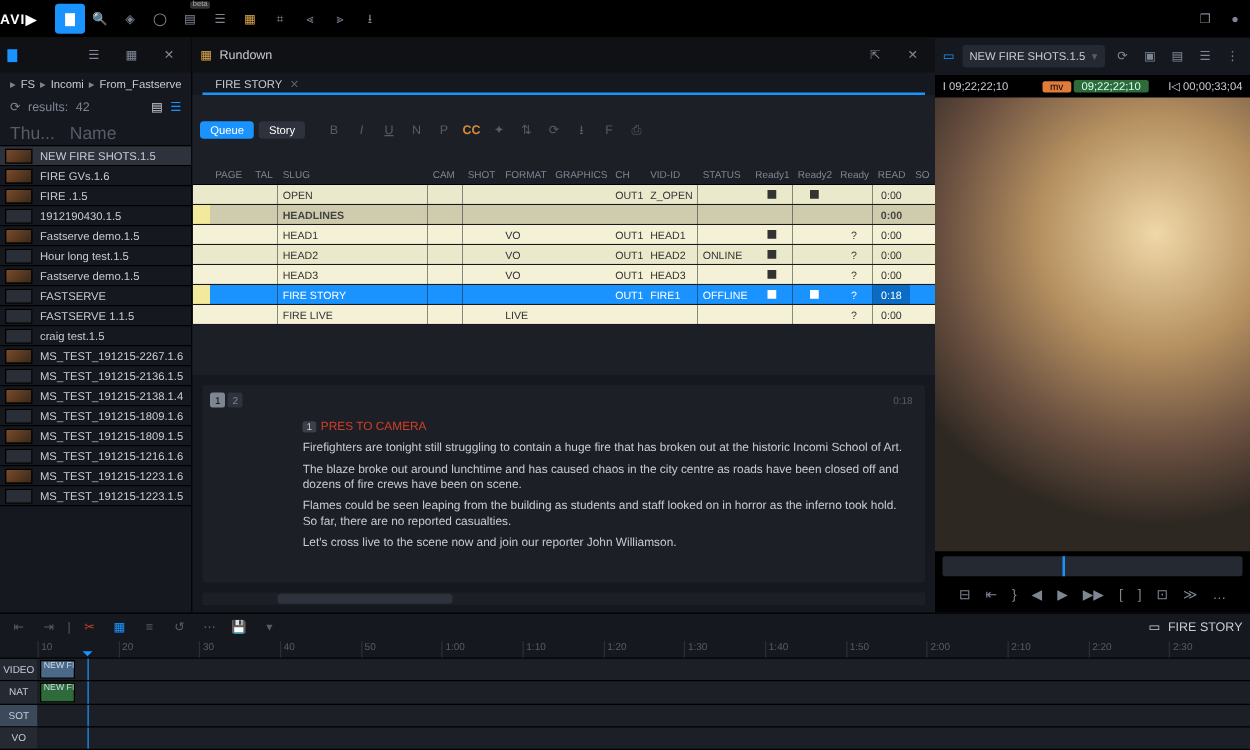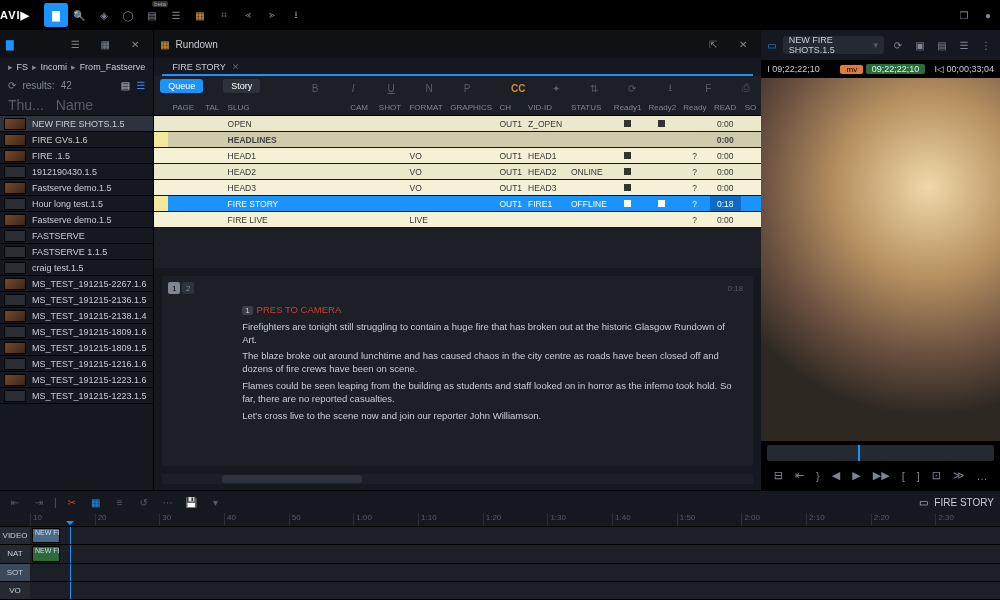--- a/index.html
+++ b/index.html
@@ -35,26 +35,26 @@
   .asset { display:flex; align-items:center; gap:6px; height:16px; padding:0 4px; border-bottom:1px solid #000;}
   .asset.sel{ background:var(--bg-4);}
   .thumb{ width:22px; height:12px; background:linear-gradient(135deg,#7a4a2a,#3a2818); border:1px solid #000;}
   .thumb.abstract{background:#2a2e36;}
   .asset .nm{ font-size:9px; color:var(--text); white-space:nowrap; overflow:hidden; text-overflow:ellipsis; flex:1;}
   
   .tabbar{height:28px;display:flex;align-items:center;background:var(--bg-0);padding:0 6px;gap:6px;}
   .tabbar .tabicon{color:#d6a04a;}
   .doc-tab{display:flex;align-items:center;gap:6px;padding:4px 10px 2px;border-bottom:2px solid var(--blue);font-size:9px;color:var(--text);}
   .doc-tab .x{color:var(--text-faint);}
-  .toolbar{display:flex;align-items:flex-start;gap:20px;padding:3px 6px;background:var(--bg-2);}
+  .toolbar{display:flex;align-items:center;gap:4px;padding:19px 6px;background:var(--bg-2);}
   .pill{padding:2px 8px;border-radius:3px;font-size:9px;color:#fff;}
   .pill.blue{background:var(--blue);}
   .pill.grey{background:var(--bg-4);}
   .tbtn{width:18px;height:18px;display:flex;align-items:center;justify-content:center;color:var(--text-faint);font-size:10px;}
-  .tbtn.cc{color:#d68a3a;font-weight:bold;margin-left:13px;}
+  .tbtn.cc{color:#d68a3a;font-weight:bold;}
   .rundown-wrap{flex:1;display:flex;flex-direction:column;min-height:0;}
   .grid{flex:0 0 168px;overflow:auto;background:var(--bg-2);}
   table{border-collapse:collapse;width:100%;table-layout:fixed;}
   th{background:var(--bg-2);color:var(--text-dim);font-weight:normal;font-size:8px;text-align:left;padding:3px 4px;border-bottom:1px solid #000;position:sticky;top:0;white-space:nowrap;overflow:hidden;}
   td{font-size:8.5px;padding:0 4px;height:16px;border-bottom:1px solid rgba(0,0,0,.25);color:#333;white-space:nowrap;overflow:hidden;}
   tr.head td{background:var(--header);font-weight:bold;color:#444;}
   tr.odd td{background:var(--strip-odd);}
   tr.even td{background:var(--strip-even);}
   tr.sel td{background:var(--blue);color:#fff;}
   tr.sel td.readcell{background:var(--blue-dark);}
@@ -419,21 +419,21 @@
             </table>
         </div>
         <div class="story">
           <span class="dur">0:18</span>
           <div class="pager" id="pager">
               <div class="pg act">1</div>
               <div class="pg">2</div>
             </div>
           <div class="script" id="script">
               <p><span class="tag">1</span><span class="red">PRES TO CAMERA</span></p>
-              <p>Firefighters are tonight still struggling to contain a huge fire that has broken out at the historic Glasgow Rundown of Art.</p>
+              <p>Firefighters are tonight still struggling to contain a huge fire that has broken out at the historic Incomi School of Art.</p>
               <p>The blaze broke out around lunchtime and has caused chaos in the city centre as roads have been closed off and dozens of fire crews have been on scene.</p>
               <p>Flames could be seen leaping from the building as students and staff looked on in horror as the inferno took hold. So far, there are no reported casualties.</p>
               <p>Let's cross live to the scene now and join our reporter John Williamson.</p>
             </div>
         </div>
         <div class="hscroll">
             <div class="hthumb"></div>
           </div>
       </div>
     </div>

